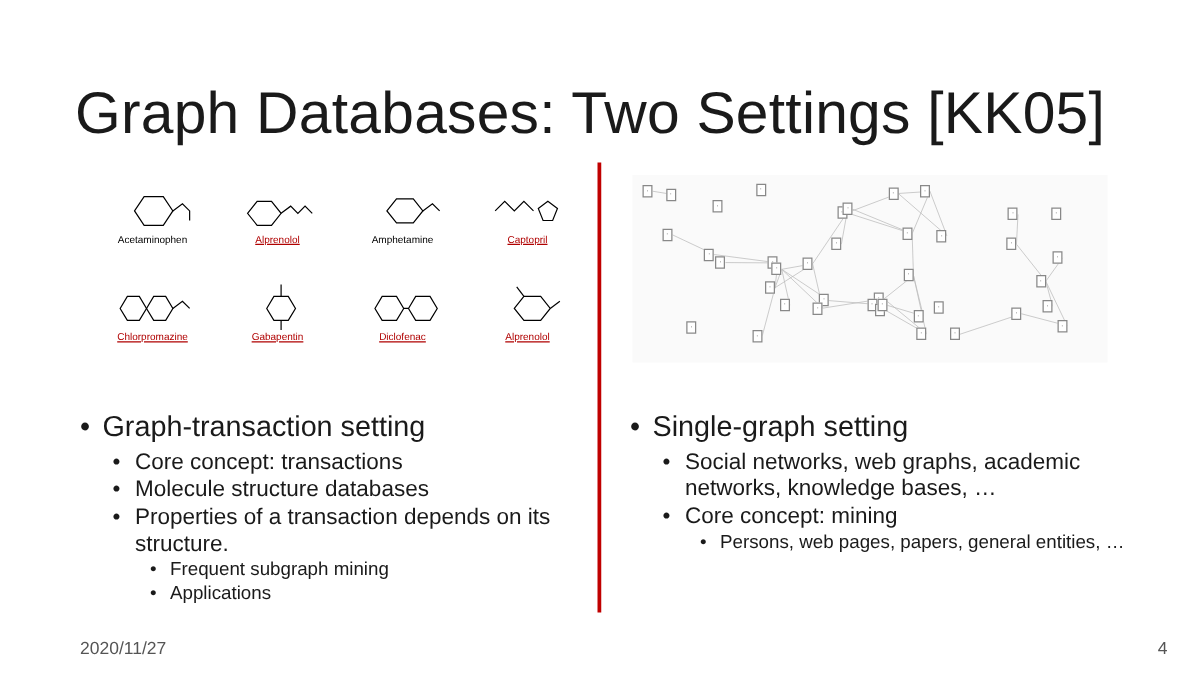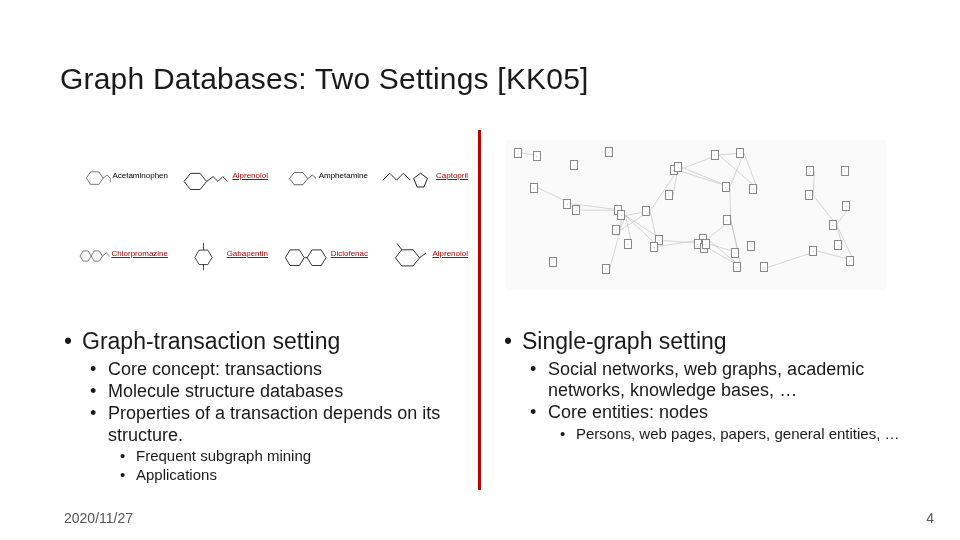--- a/index.html
+++ b/index.html
@@ -15,21 +15,21 @@
   .slide {
     position: relative;
     width: 960px;
     height: 540px;
     box-sizing: border-box;
   }
   .title {
     position: absolute;
     left: 60px;
     top: 62px;
-    font-size: 30px;
+    font-size: 47px;
     font-weight: 300;
     letter-spacing: 0.2px;
   }
   .divider {
     position: absolute;
     left: 478px;
     top: 130px;
     width: 0;
     height: 360px;
     border-left: 3px solid #c00000;
@@ -43,23 +43,22 @@
   
   .mol-grid {
     display: grid;
     grid-template-columns: repeat(4, 92px);
     grid-template-rows: repeat(2, 70px);
     gap: 8px 8px;
     margin-left: 6px;
   }
   .mol-cell {
     display: flex;
-    flex-direction: row;
+    flex-direction: column;
     align-items: center;
-    justify-content: flex-end;
   }
   .mol-svg {
     width: 70px;
     height: 46px;
   }
   .mol-svg line, .mol-svg polyline, .mol-svg polygon {
     stroke: #000;
     stroke-width: 1;
     fill: none;
   }
@@ -320,19 +319,19 @@
     <p class="lvl2">Core concept: transactions</p>
     <p class="lvl2">Molecule structure databases</p>
     <p class="lvl2">Properties of a transaction depends on its structure.</p>
     <p class="lvl3">Frequent subgraph mining</p>
     <p class="lvl3">Applications</p>
   </div>
 
   <div class="bullets bul-right">
     <p class="lvl1">Single-graph setting</p>
     <p class="lvl2">Social networks, web graphs, academic networks, knowledge bases, …</p>
-    <p class="lvl2">Core entities: nodes</p>
+    <p class="lvl2">Core concept: mining</p>
     <p class="lvl3">Persons, web pages, papers, general entities, …</p>
   </div>
 
   <div class="footer-date">2020/11/27</div>
   <div class="footer-page">4</div>
 </div>
 
 </body></html>

